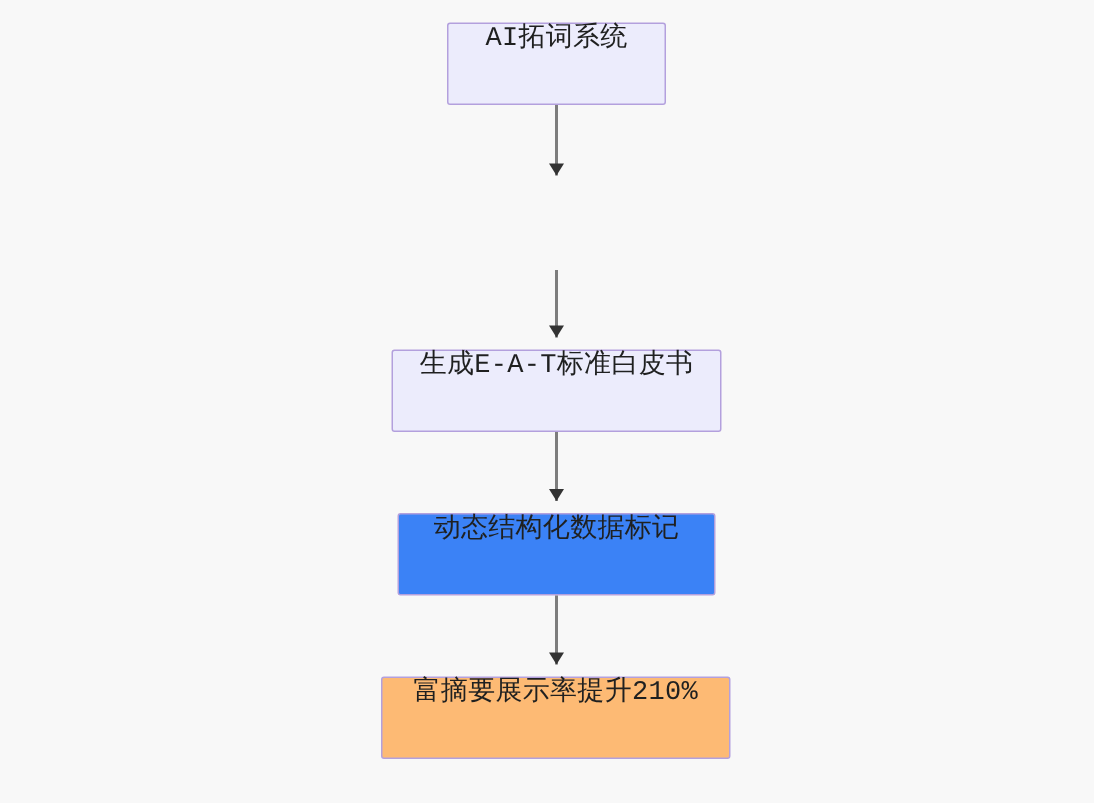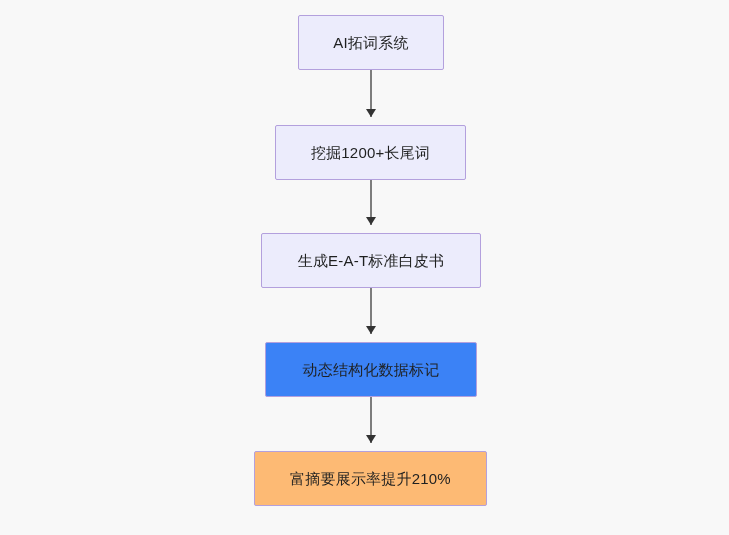--- a/index.html
+++ b/index.html
@@ -16,31 +16,31 @@
   #flowchart-canvas {
     position: relative;
     width: 729px;
     height: 535px;
     background: #f8f8f8;
   }
   .node {
     position: absolute;
     box-sizing: border-box;
     display: flex;
-    align-items: center;
     justify-content: center;
     background: #ececfc;
     border: 1.6px solid #b3a0dd;
     border-radius: 2px;
     color: #1f2020;
-    font-size: 15px;
+    font-size: 18px;
     line-height: 1.2;
     letter-spacing: 0.2px;
     white-space: nowrap;
     user-select: none;
+    font-family: Liberation Mono, monospace;
   }
   .node-label {
     display: block;
   }
   .edge {
     position: absolute;
     width: 0;
     height: 0;
   }
   .edge-line {
@@ -62,23 +62,20 @@
 </style>
 </head>
 <body>
 
 <div id="flowchart-canvas" style="background: rgb(248, 248, 248);">
 
   <div class="node" style="left: 298px; top: 15px; width: 146px; height: 55px; background: rgb(236, 236, 252); border-color: rgb(179, 160, 221); color: rgb(31, 32, 32);">
     <span class="node-label">AI拓词系统</span>
   </div>
 
-  <div class="node" style="left: 275px; top: 125px; width: 191px; height: 55px; background: rgb(236, 236, 252); border-color: rgb(179, 160, 221); color: rgb(31, 32, 32);">
-    <span class="node-label">挖掘1200+长尾词</span>
-  </div>
 
   <div class="node" style="left: 261px; top: 233px; width: 220px; height: 55px; background: rgb(236, 236, 252); border-color: rgb(179, 160, 221); color: rgb(31, 32, 32);">
     <span class="node-label">生成E-A-T标准白皮书</span>
   </div>
 
   <div class="node" style="left: 265px; top: 342px; width: 212px; height: 55px; background: #3b82f6; border-color: rgb(179, 160, 221); color: rgb(31, 32, 32);">
     <span class="node-label">动态结构化数据标记</span>
   </div>
 
   <div class="node" style="left: 254px; top: 451px; width: 233px; height: 55px; background: #fdba74; border-color: rgb(179, 160, 221); color: rgb(31, 32, 32);">

